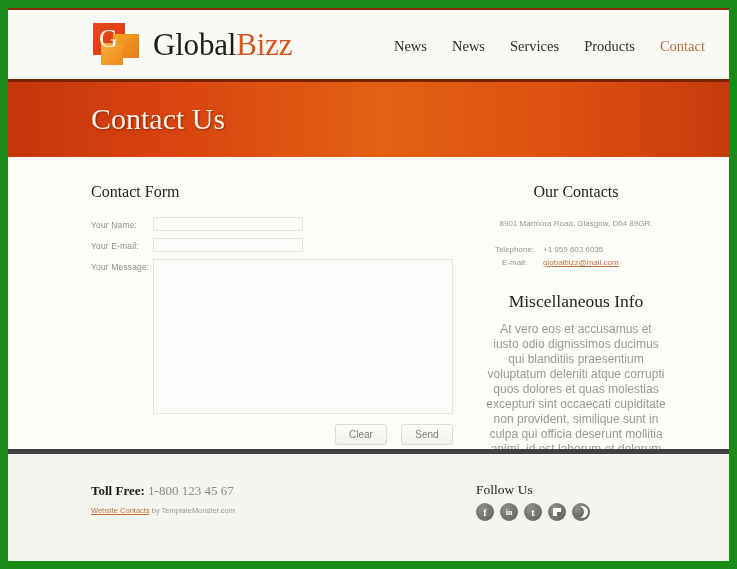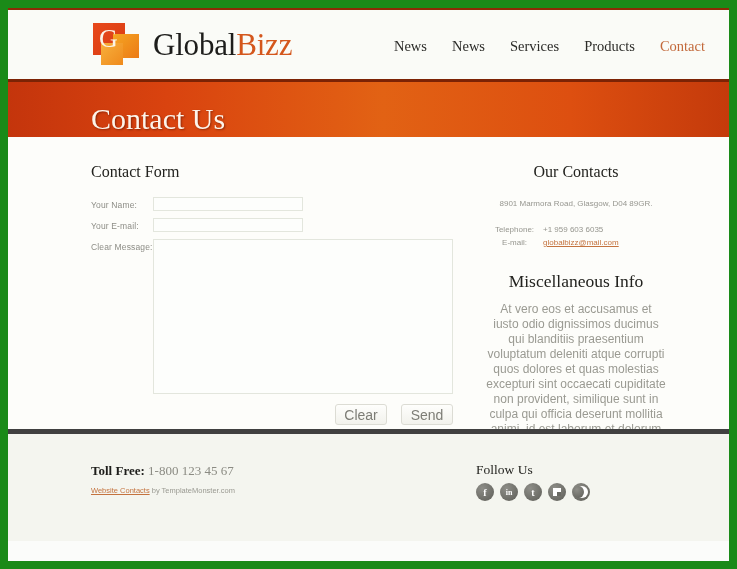--- a/index.html
+++ b/index.html
@@ -77,21 +77,21 @@
     display: flex;
     gap: 25px;
     font-family: "Liberation Serif", serif;
     font-size: 14.5px;
   }
   .nav a { color: #2b2b28; text-decoration: none; }
   .nav a.active { color: #c2693b; }
 
   
   .banner {
-    height: 58px;
+    height: 78px;
     background: linear-gradient(90deg,#c4350c 0%, #d9430f 22%, #e26214 52%, #dd4f10 78%, #c43a0b 100%);
     border-top: 3px solid #7c2305;
     position: relative;
     padding-left: 48px;
   }
   .banner-title {
     position: absolute;
     left: 83px; top: 20px;
     font-family: "Liberation Serif", serif;
     font-size: 30px;
@@ -145,21 +145,21 @@
   .btn-row {
     margin-top: 10px; margin-left: 62px;
     width: 300px;
     display: flex; justify-content: flex-end; gap: 14px;
   }
   .btn {
     width: 52px; height: 21px;
     border: 1px solid #dcdcd4;
     border-radius: 3px;
     background: linear-gradient(180deg,#fefefc,#f2f2ec);
-    font-size: 14px;
+    font-size: 10px;
     color: #7d7d76;
     cursor: pointer;
     font-family: "Liberation Sans", sans-serif;
   }
 
   .addr {
     font-size: 8px; color: #96968f;
     line-height: 13px; margin-bottom: 13px;
   }
   .ct-row { display: flex; font-size: 8px; line-height: 13px; }
@@ -269,21 +269,21 @@
         <div class="form-label">Your Name:</div>
         <input class="txt-input" type="text" placeholder="" style="">
       </div>
 
       <div class="form-row">
         <div class="form-label">Your E-mail:</div>
         <input class="txt-input" type="text" placeholder="" style="">
       </div>
 
       <div class="form-row">
-        <div class="form-label">Clear Message:</div>
+        <div class="form-label">Your Message:</div>
         <textarea class="txt-area" placeholder="" style=""></textarea>
       </div>
 
       <div class="btn-row">
         <button class="btn">Clear</button>
         <button class="btn">Send</button>
       </div>
     </div>
 
     <div class="col-right">

